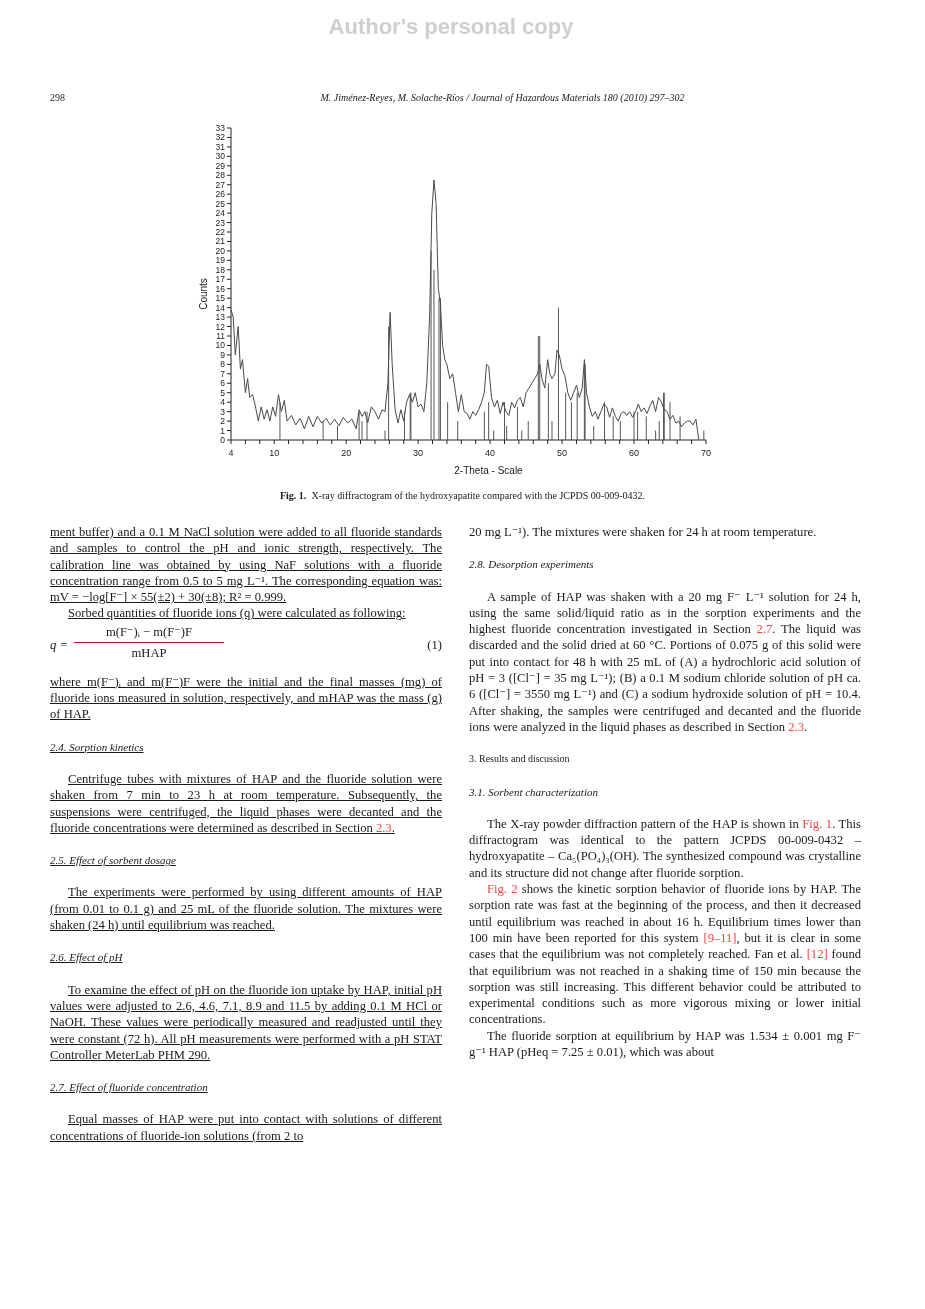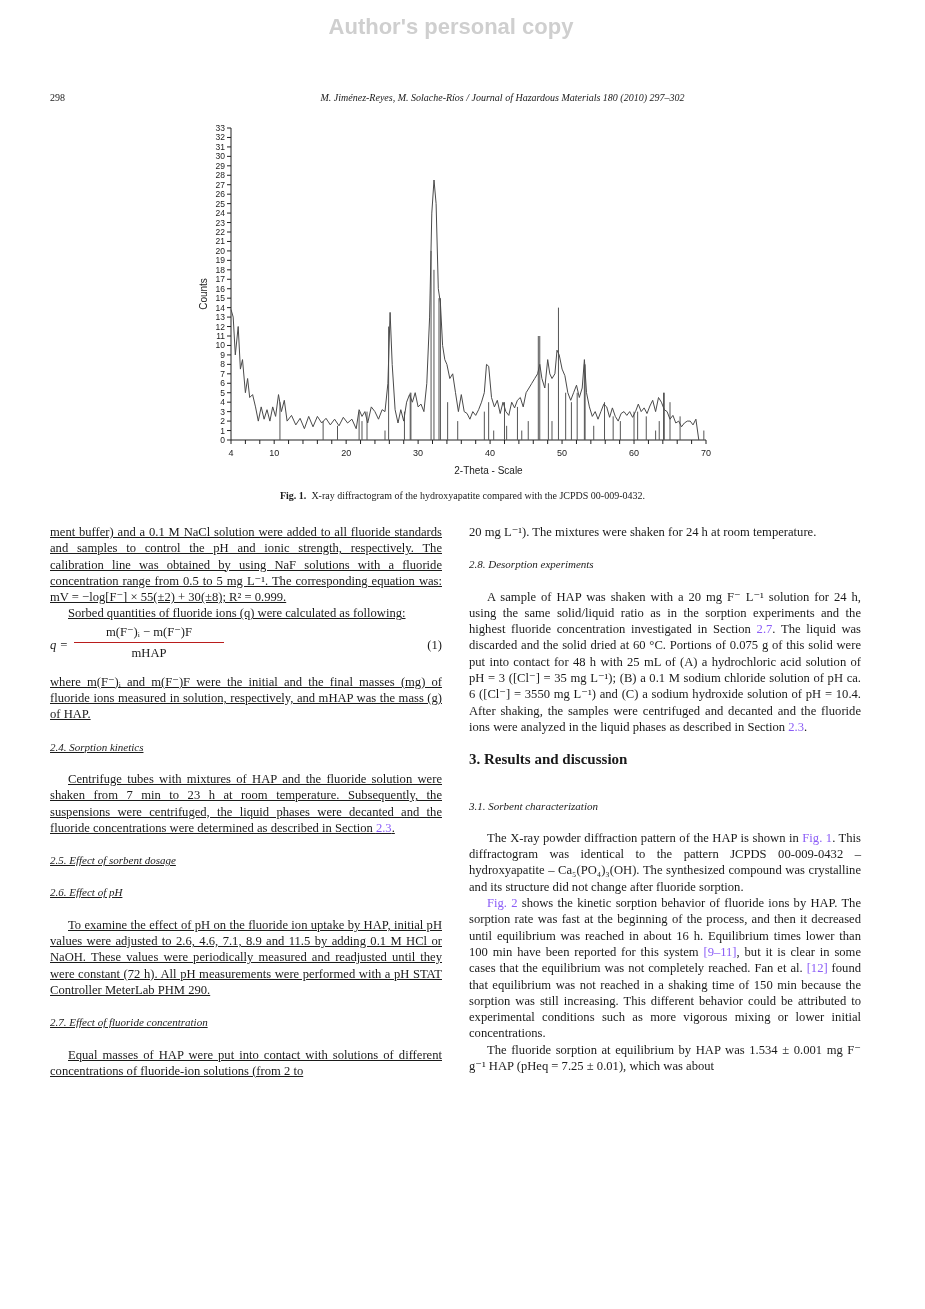--- a/index.html
+++ b/index.html
@@ -15,22 +15,22 @@
   .figure { position: absolute; left: 190px; top: 118px; width: 540px; height: 365px; }
   .figure svg { display: block; }
   .caption { position: absolute; top: 490px; left: 0; width: 925px; text-align: center; font-size: 10px; }
   .caption b { font-weight: bold; }
   .col { position: absolute; top: 524px; width: 392px; font-size: 12.6px; line-height: 16.3px; }
   .col-left { left: 50px; text-decoration: underline; }
   .col-right { left: 469px; }
   .col p { margin: 0; text-align: justify; }
   .col p.indent { text-indent: 18px; }
   .col h3 { margin: 16px 0 16px 0; font-size: 11px; font-style: italic; font-weight: normal; }
-  .col h2 { margin: 16px 0 30px 0; font-size: 15px; font-weight: bold; }
-  .link { color: #8b5cf6; }
+  .col h2 { margin: 16px 0 16px 0; font-size: 10px; font-weight: normal; }
+  .link { color: #ef4444; }
   .eq { position: relative; height: 46px; margin: 2px 0 4px 0; }
   .eq .lhs { position: absolute; left: 0; top: 13px; font-style: italic; }
   .eq .frac { position: absolute; left: 24px; top: 0; text-align: center; width: 150px; }
   .eq .num { border-bottom: 1px solid #b91c1c; padding-bottom: 2px; display: block; }
   .eq .den { display: block; padding-top: 2px; }
   .eq .eqno { position: absolute; right: 0; top: 13px; }
 </style>
 </head>
 <body>
 
@@ -225,20 +225,21 @@
       <span class="den">mHAP</span>
     </span>
     <span class="eqno">(1)</span>
   </div>
   <p>where m(F⁻)ᵢ and m(F⁻)F were the initial and the final masses (mg) of fluoride ions measured in solution, respectively, and mHAP was the mass (g) of HAP.</p>
 
   <h3>2.4.  Sorption kinetics</h3>
   <p class="indent"><span>Centrifuge tubes with mixtures of HAP and the fluoride solution were shaken from 7 min to 23 h at room temperature. Subsequently, the suspensions were centrifuged, the liquid phases were decanted and the fluoride concentrations were determined as described in Section </span><span class="link">2.3</span><span>.</span></p>
 
   <h3>2.5.  Effect of sorbent dosage</h3>
+  <p class="indent">The experiments were performed by using different amounts of HAP (from 0.01 to 0.1 g) and 25 mL of the fluoride solution. The mixtures were shaken (24 h) until equilibrium was reached.</p>
 
   <h3>2.6.  Effect of pH</h3>
   <p class="indent">To examine the effect of pH on the fluoride ion uptake by HAP, initial pH values were adjusted to 2.6, 4.6, 7.1, 8.9 and 11.5 by adding 0.1 M HCl or NaOH. These values were periodically measured and readjusted until they were constant (72 h). All pH measurements were performed with a pH STAT Controller MeterLab PHM 290.</p>
 
   <h3>2.7.  Effect of fluoride concentration</h3>
   <p class="indent">Equal masses of HAP were put into contact with solutions of different concentrations of fluoride-ion solutions (from 2 to</p>
 </div>
 
 <div class="col col-right">
   <p>20 mg L⁻¹). The mixtures were shaken for 24 h at room temperature.</p>

